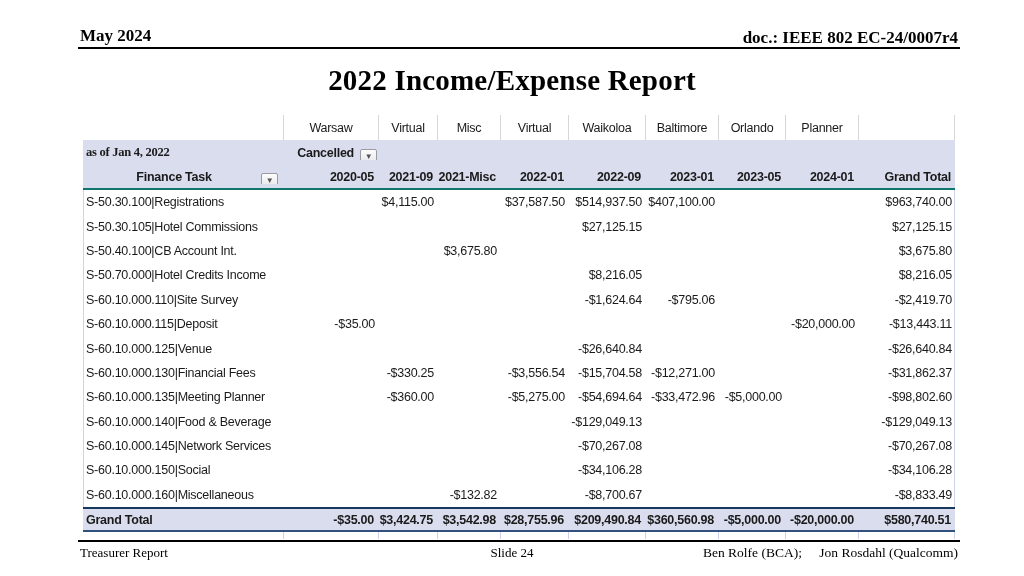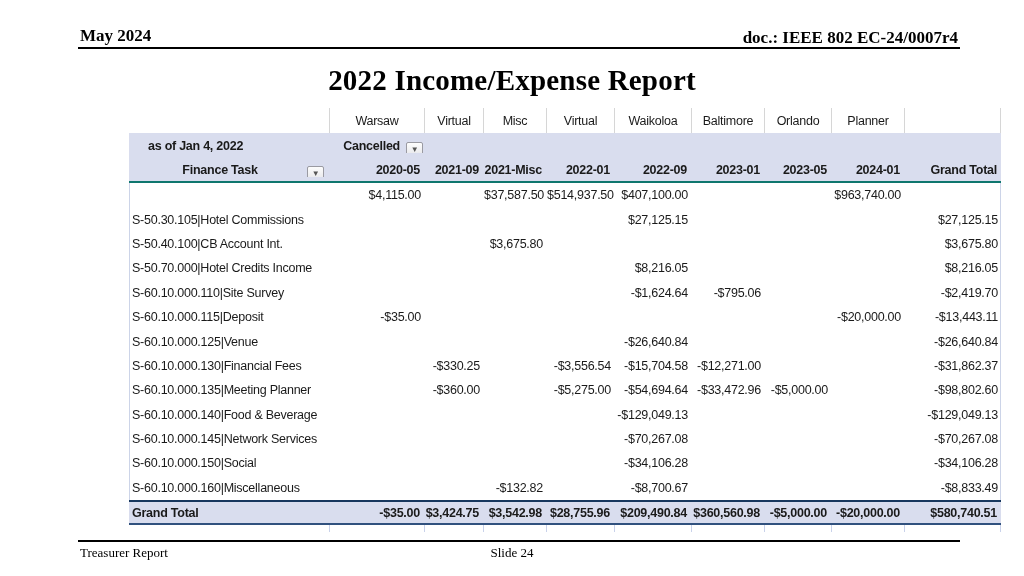--- a/index.html
+++ b/index.html
@@ -14,38 +14,38 @@
   .title    { position:absolute; left:0; top:64px; width:100%; text-align:center;
               font-size:29px; font-weight:bold; letter-spacing:0.2px; }
   .ftr-rule { position:absolute; left:78px; right:64px; top:540px; height:2px; background:#000; }
   .ftr-left   { position:absolute; left:80px;  top:545px; font-size:13px; }
   .ftr-center { position:absolute; left:0; width:100%; top:545px; text-align:center; font-size:13px; }
   .ftr-right  { position:absolute; right:66px; top:545px; font-size:13.5px; }
   .ftr-right span { margin-left:14px; }
   .ftr-right span:first-child { margin-left:0; }
 
   
-  .xl { position:absolute; left:83px; top:108px; width:872px;
+  .xl { position:absolute; left:83px; top:115px; width:872px;
         font-family:"Liberation Sans", sans-serif; color:#1a1a1a;
-        font-size:12.5px; letter-spacing:-0.25px;margin-left:46px; }
+        font-size:12.5px; letter-spacing:-0.25px; }
   .trow { display:grid; grid-template-columns:200px 95px 59px 63px 68px 77px 73px 67px 73px 97px;
           align-items:center; }
   .cell { overflow:hidden; white-space:nowrap; }
   .num  { text-align:right; padding-right:4px; }
   .task { text-align:left; padding-left:2px; }
 
   .city-row { height:25px; background:#fff; }
   .city-row .cell { height:100%; display:flex; align-items:center; justify-content:center;
                     border-left:1px solid #d6d6d6; }
   .city-row .cell:first-child { border-left:none; }
   .city-row .cell:last-child { border-right:1px solid #d6d6d6; }
 
   .band { background:#d9ddee; }
   .asof-row { height:25px; font-weight:bold; }
-  .asof-label { padding-left:19px; }
+  .asof-label { padding-left:3px;font-family:Liberation Serif, serif; }
   .cancelled-cell { position:relative; text-align:right; padding-right:24px; }
 
   .head-row { height:25px; font-weight:bold; border-bottom:2px solid #0f766e; }
   .ft-cell { position:relative; text-align:center; padding-right:18px; }
 
   .dd-btn { position:absolute; top:3px; width:17px; height:17px;
             background:linear-gradient(#fdfdfd,#e2e2e6); border:1px solid #9a9aa2; border-radius:2px;
             display:flex; align-items:center; justify-content:center;
             font-size:8px; color:#555; line-height:1; cursor:default; }
   .cancelled-cell .dd-btn { right:1px; }
@@ -115,20 +115,21 @@
         <span class="cell num">2022-01</span>
         <span class="cell num">2022-09</span>
         <span class="cell num">2023-01</span>
         <span class="cell num">2023-05</span>
         <span class="cell num">2024-01</span>
         <span class="cell num">Grand Total</span>
       </div>
 
     <div id="data-rows">
         <div class="trow data-row">
+          <span class="cell task">S-50.30.100|Registrations</span>
           <span class="cell num"></span>
           <span class="cell num">$4,115.00</span>
           <span class="cell num"></span>
           <span class="cell num">$37,587.50</span>
           <span class="cell num">$514,937.50</span>
           <span class="cell num">$407,100.00</span>
           <span class="cell num"></span>
           <span class="cell num"></span>
           <span class="cell num">$963,740.00</span>
         </div>
@@ -301,14 +302,18 @@
         <span class="cell"></span>
         <span class="cell"></span>
         <span class="cell"></span>
         <span class="cell"></span>
       </div>
   </div>
 
   <div class="ftr-rule"></div>
   <div class="ftr-left">Treasurer Report</div>
   <div class="ftr-center">Slide 24</div>
+  <div class="ftr-right">
+    <span>Ben Rolfe (BCA);</span>
+    <span>Jon Rosdahl (Qualcomm)</span>
+  </div>
 
 </div>
 
 </body></html>

